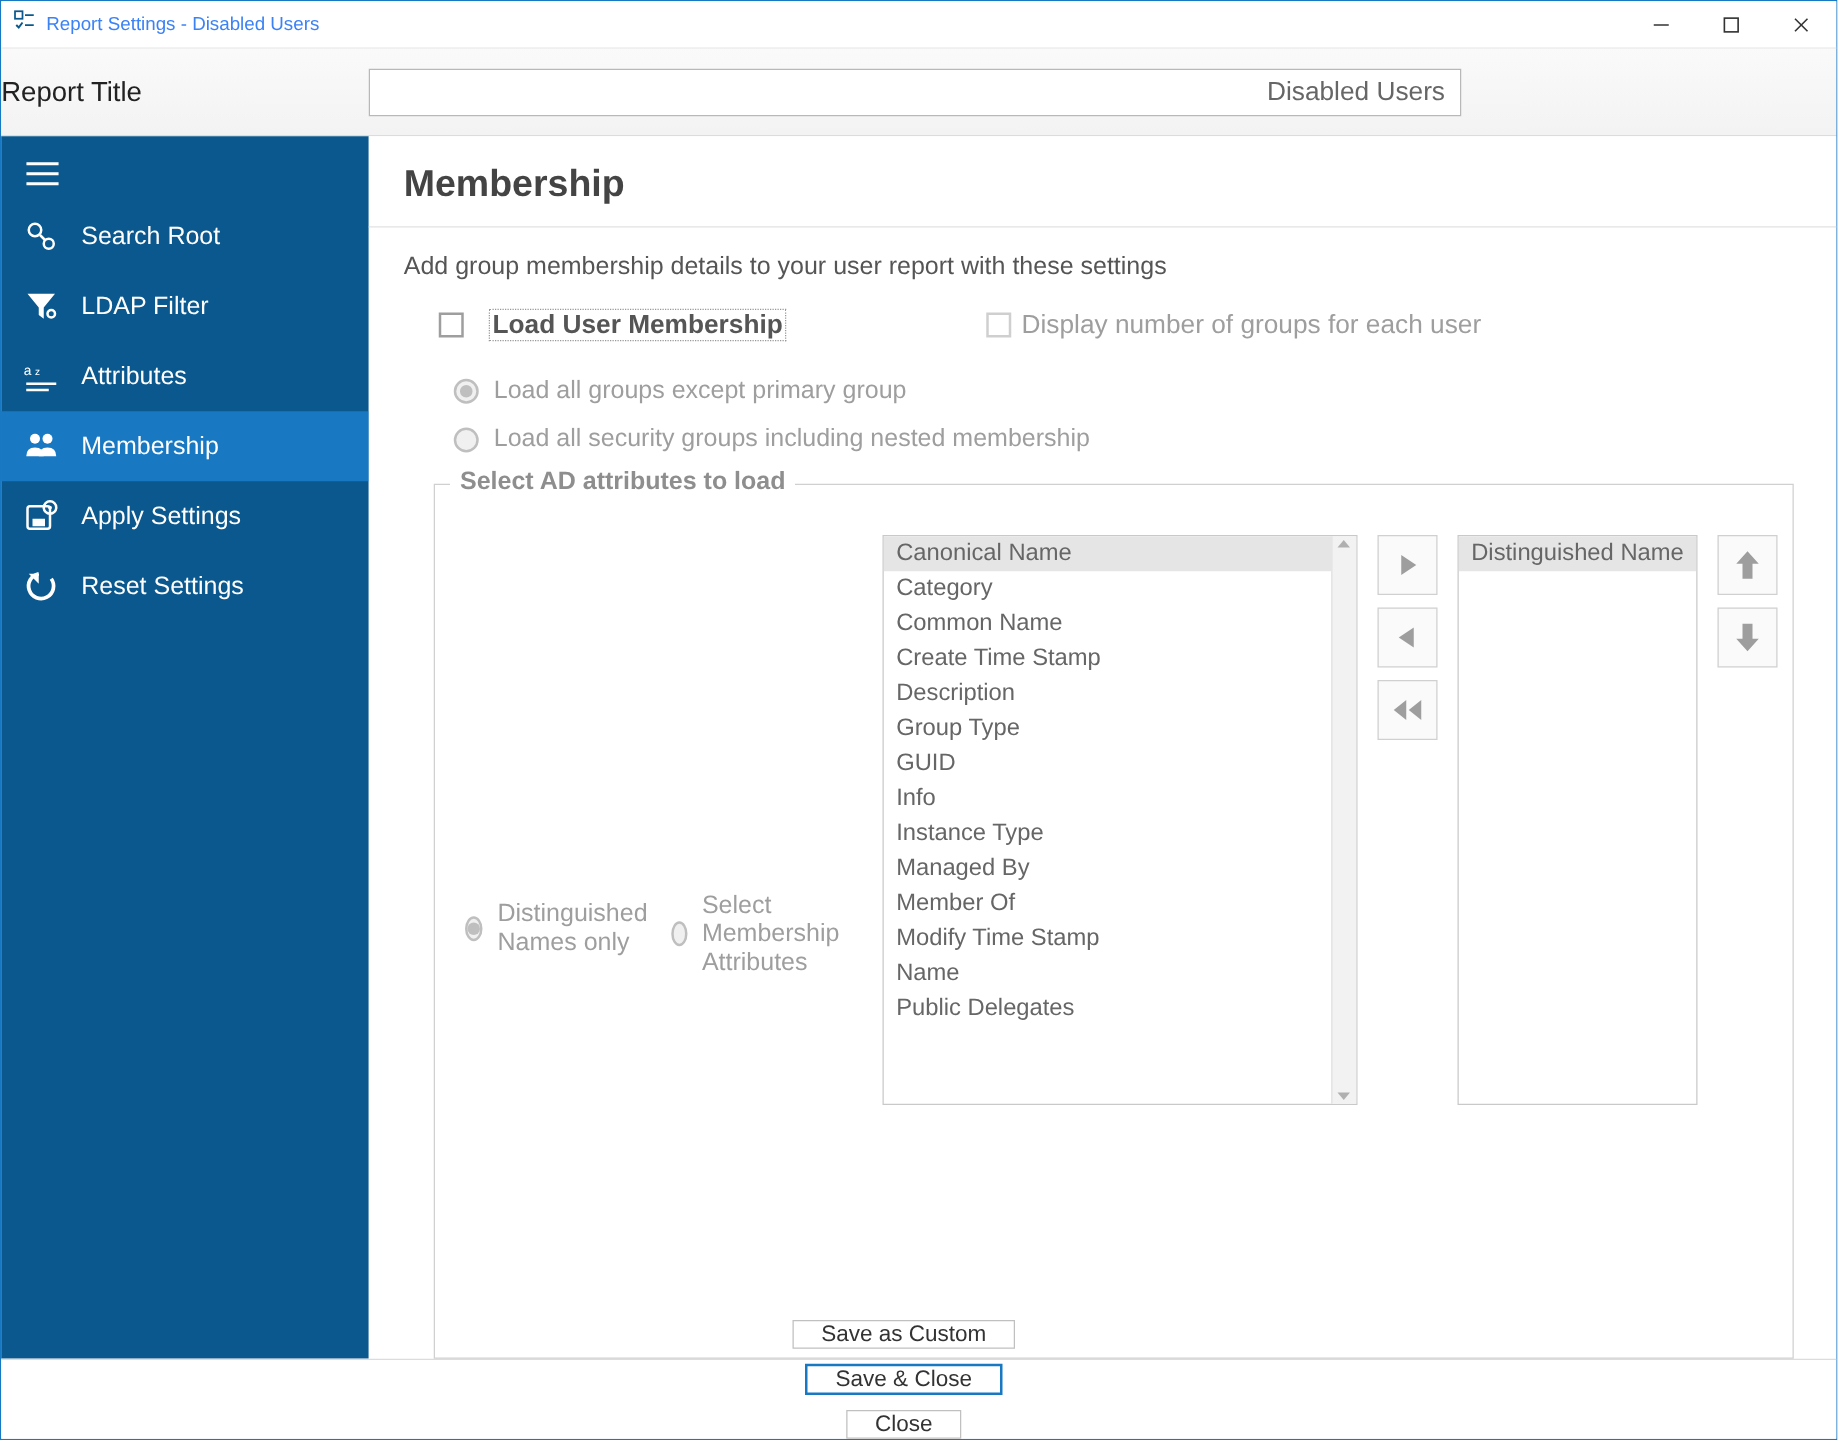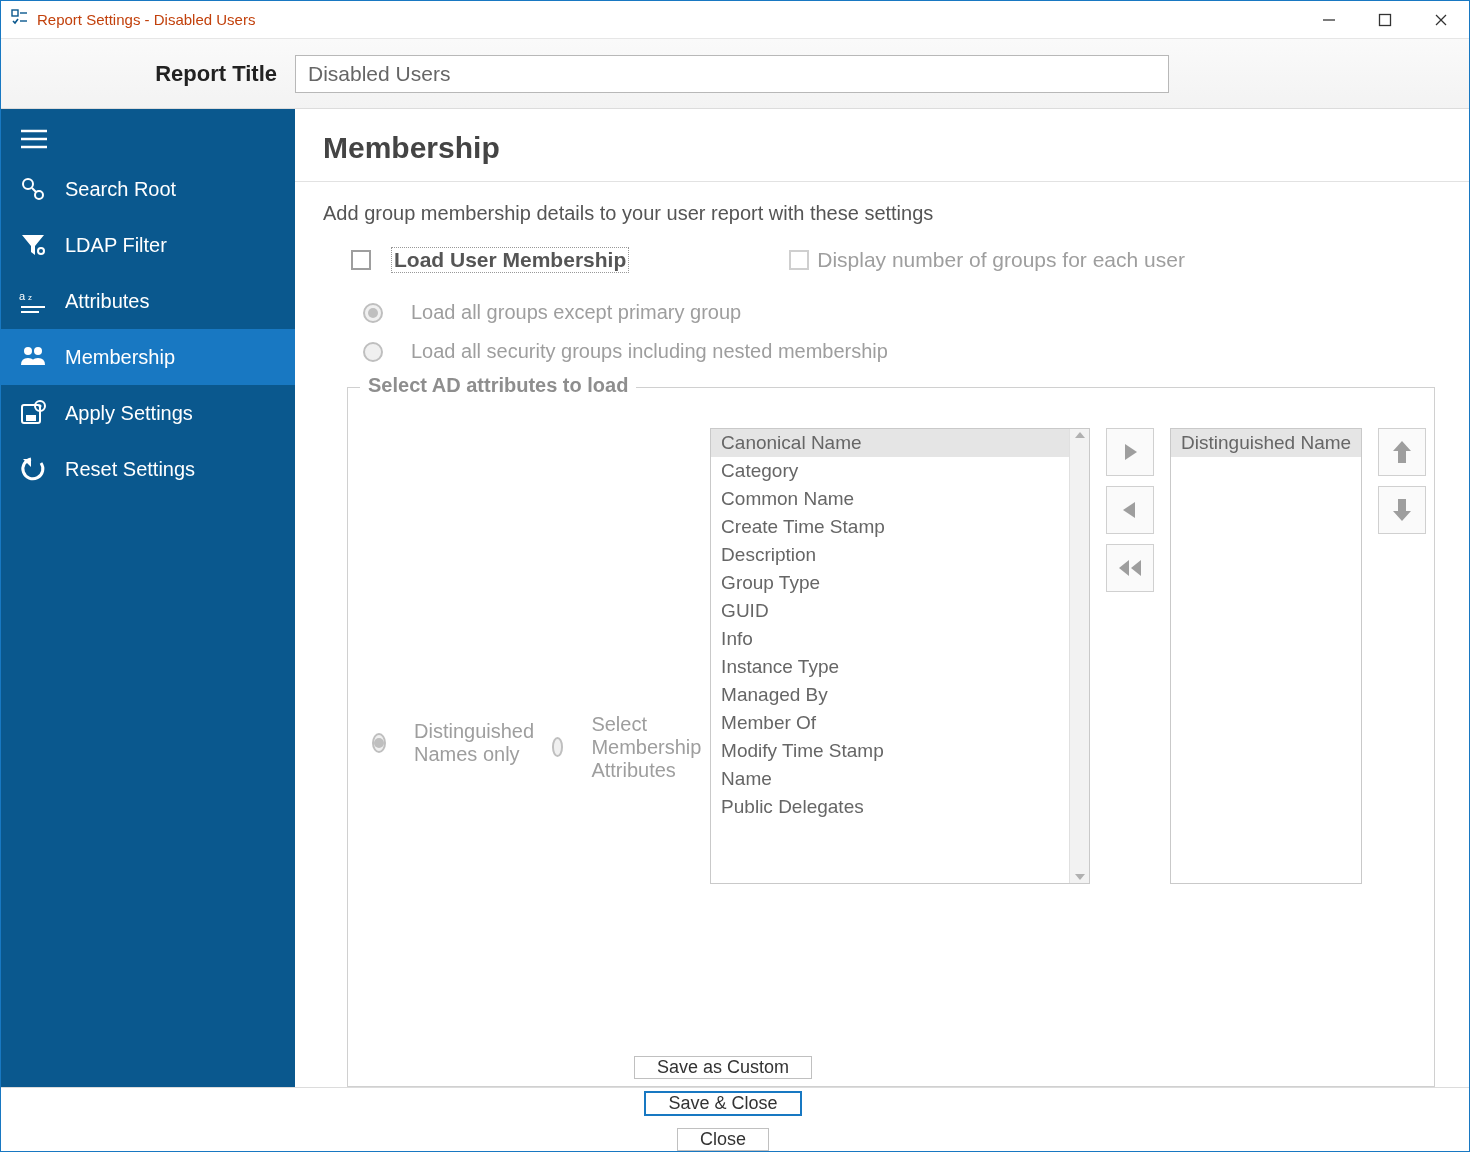--- a/index.html
+++ b/index.html
@@ -25,21 +25,21 @@
   .titlebar {
     height: 38px;
     background: #fff;
     display: flex;
     align-items: center;
     padding-left: 10px;
     border-bottom: 1px solid #e6e6e6;
   }
   .titlebar .title-text {
     font-size: 15px;
-    color: #c2410c;
+    color: #3b82f6;
     margin-left: 8px;
   }
   .titlebar .win-controls {
     margin-left: auto;
     display: flex;
   }
   .win-btn {
     width: 56px;
     height: 36px;
     display: flex;
@@ -52,34 +52,34 @@
   .report-title-row {
     height: 70px;
     display: flex;
     align-items: center;
     padding: 0 20px 0 0;
     background: linear-gradient(#fafafa, #f3f3f3);
     border-bottom: 1px solid #dcdcdc;
   }
   .report-title-label {
     width: 294px;
-    text-align: right;
-    font-weight: 700;
+    font-weight: 400;
     font-size: 22px;
     color: #222;
     padding-right: 18px;
   }
   .report-title-input {
     width: 874px;
     height: 38px;
     border: 1px solid #b8b8b8;
     padding: 0 12px;
     font-size: 21px;
     color: #666;
     background: #fff;
+    text-align: right;
   }
   
   .main {
     flex: 1;
     display: flex;
     min-height: 0;
   }
   .sidebar {
     width: 294px;
     background: #0a588e;
@@ -169,21 +169,21 @@
     border: 1px dotted #999;
     padding: 0 2px;
     margin-left: 12px;
   }
   .chk-label-dis {
     color: #9e9e9e;
   }
   .radio-row {
     display: flex;
     align-items: center;
-    gap: 28px;
+    gap: 12px;
     padding-left: 40px;
     font-size: 20px;
     color: #9e9e9e;
     margin-top: 16px;
   }
   .radio {
     width: 20px;
     height: 20px;
     border: 2px solid #bfbfbf;
     border-radius: 50%;

